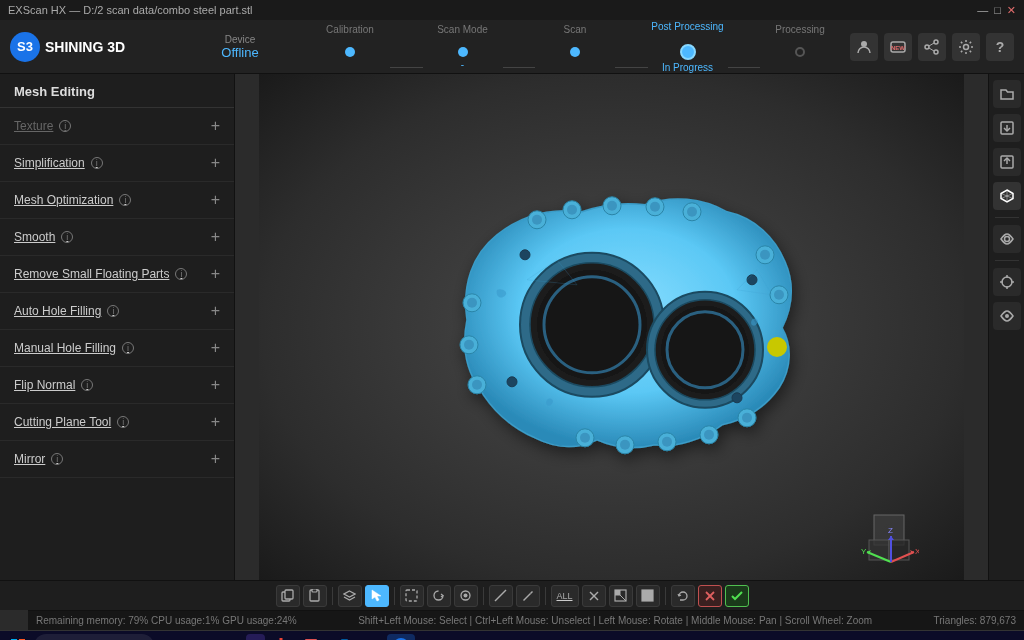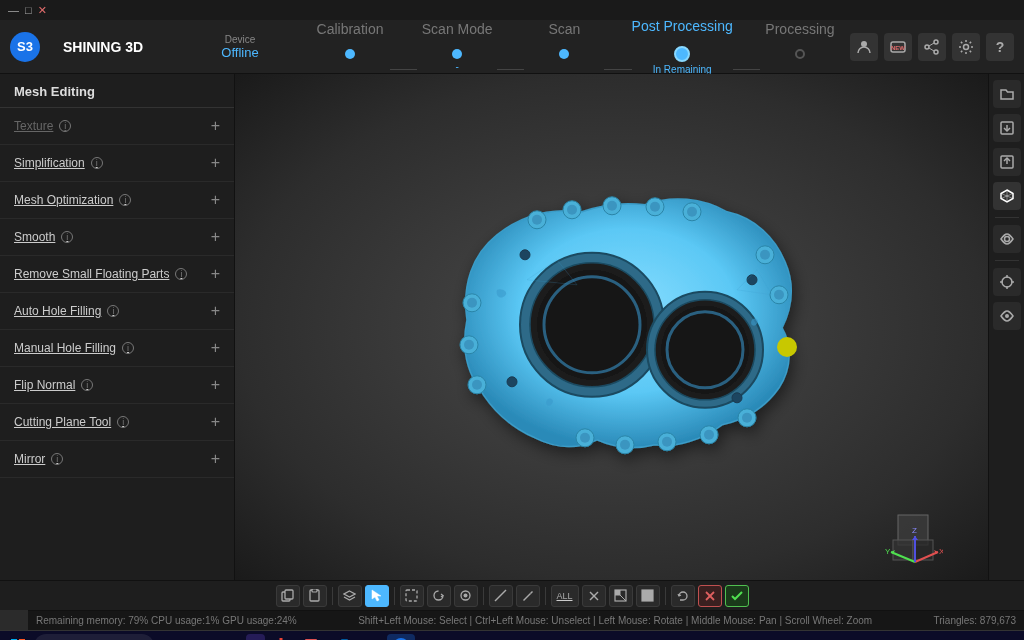--- a/index.html
+++ b/index.html
@@ -25,21 +25,21 @@
       background: #222;
       display: flex;
       align-items: center;
       border-bottom: 1px solid #111;
     }
     #logo-area {
       width: 180px;
       display: flex;
       align-items: center;
       padding: 0 10px;
-      gap: 23px;
+      gap: 5px;
     }
     #logo-icon {
       width: 30px; height: 30px;
       background: #1a73e8;
       border-radius: 50%;
       display: flex; align-items: center; justify-content: center;
       color: white; font-weight: bold; font-size: 13px;
     }
     #logo-text { color: white; font-weight: bold; font-size: 14px; }
     #device-status {
@@ -59,20 +59,21 @@
       background: #333;
       border-radius: 4px;
       display: flex; align-items: center; justify-content: center;
       cursor: pointer; color: #ccc; font-size: 14px;
     }
 
     
     #main {
       display: flex;
       height: calc(640px - 20px - 54px - 30px - 30px);
+      gap: 24px;
     }
 
     
     #sidebar {
       width: 235px;
       background: #1e1e1e;
       border-right: 1px solid #111;
       overflow-y: auto;
       flex-shrink: 0;
     }
@@ -228,21 +229,21 @@
       align-items: center;
       flex: 1;
       padding: 0 10px;
     }
     .pipe-step-container {
       display: flex;
       flex-direction: column;
       align-items: center;
       min-width: 80px;
     }
-    .pipe-step-name { font-size: 14px; color: #777; margin-bottom: 12px; }
+    .pipe-step-name { font-size: 10px; color: #777; margin-bottom: 12px; }
     .pipe-step-name.active { color: #4db8ff; }
     .pipe-step-indicator {
       width: 10px; height: 10px;
       border-radius: 50%;
       background: #555;
     }
     .pipe-step-indicator.done { background: #4db8ff; }
     .pipe-step-indicator.current {
       width: 16px; height: 16px;
       background: #4db8ff;
@@ -252,20 +253,21 @@
       background: transparent;
       border: 2px solid #555;
     }
     .pipe-step-sub { font-size: 10px; color: #4db8ff; margin-top: 2px; }
     .pipe-line { flex: 1; height: 1px; background: #444; align-self: flex-end; margin-bottom: 5px; }
   </style>
 </head>
 <body>
 
 <div id="titlebar">
+  <span>EXScan HX — D:/2 scan data/combo steel part.stl</span>
   <div id="titlebar-controls">
     <span>—</span>
     <span>□</span>
     <span style="color:#e06c6c">✕</span>
   </div>
 </div>
 
 <div id="topbar">
   <div id="logo-area">
     <div id="logo-icon">S3</div>
@@ -296,21 +298,21 @@
     <div class="pipe-step-container">
       <div class="pipe-step-name">Scan</div>
       <div class="pipe-step-indicator done"></div>
       <div class="pipe-step-sub">&nbsp;</div>
     </div>
     <div class="pipe-line"></div>
 
     <div class="pipe-step-container">
       <div class="pipe-step-name active">Post Processing</div>
       <div class="pipe-step-indicator current"></div>
-      <div class="pipe-step-sub">In Remaining</div>
+      <div class="pipe-step-sub">In Progress</div>
     </div>
     <div class="pipe-line"></div>
 
     <div class="pipe-step-container">
       <div class="pipe-step-name">Processing</div>
       <div class="pipe-step-indicator empty"></div>
       <div class="pipe-step-sub">&nbsp;</div>
     </div>
   </div>
 

